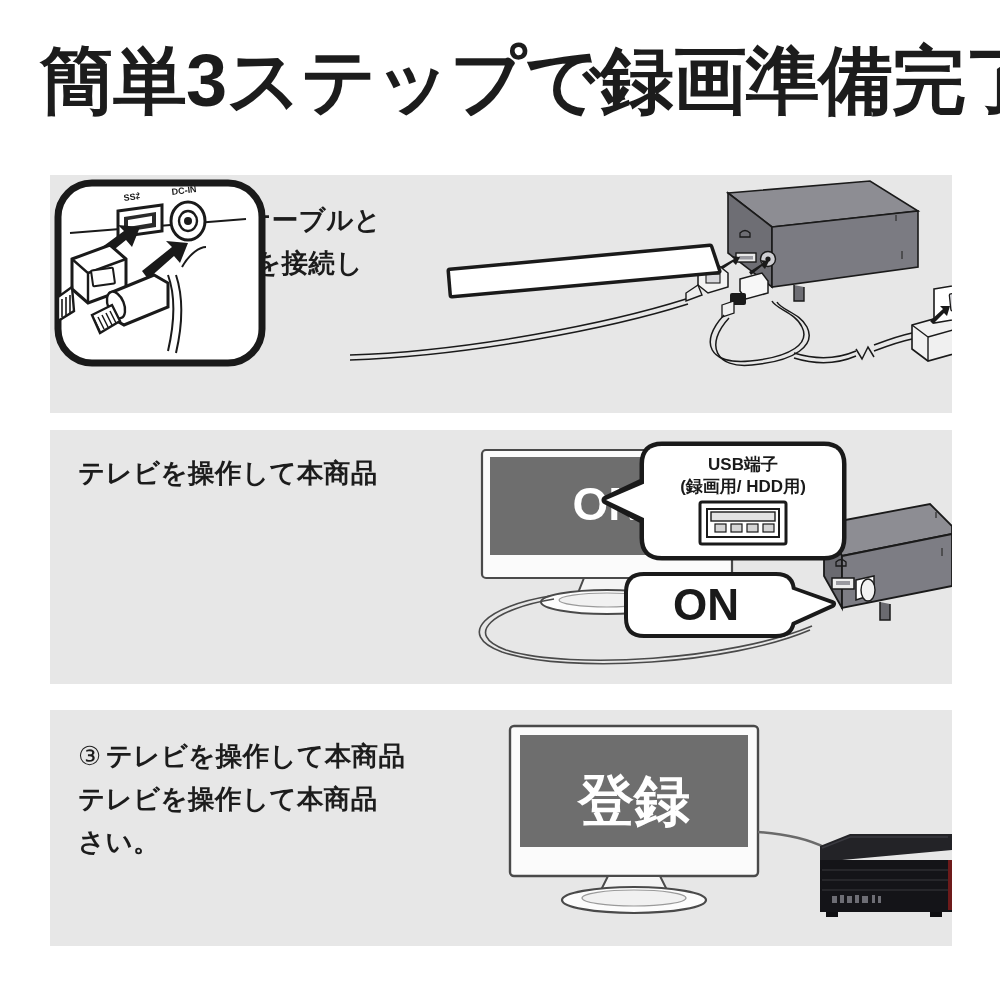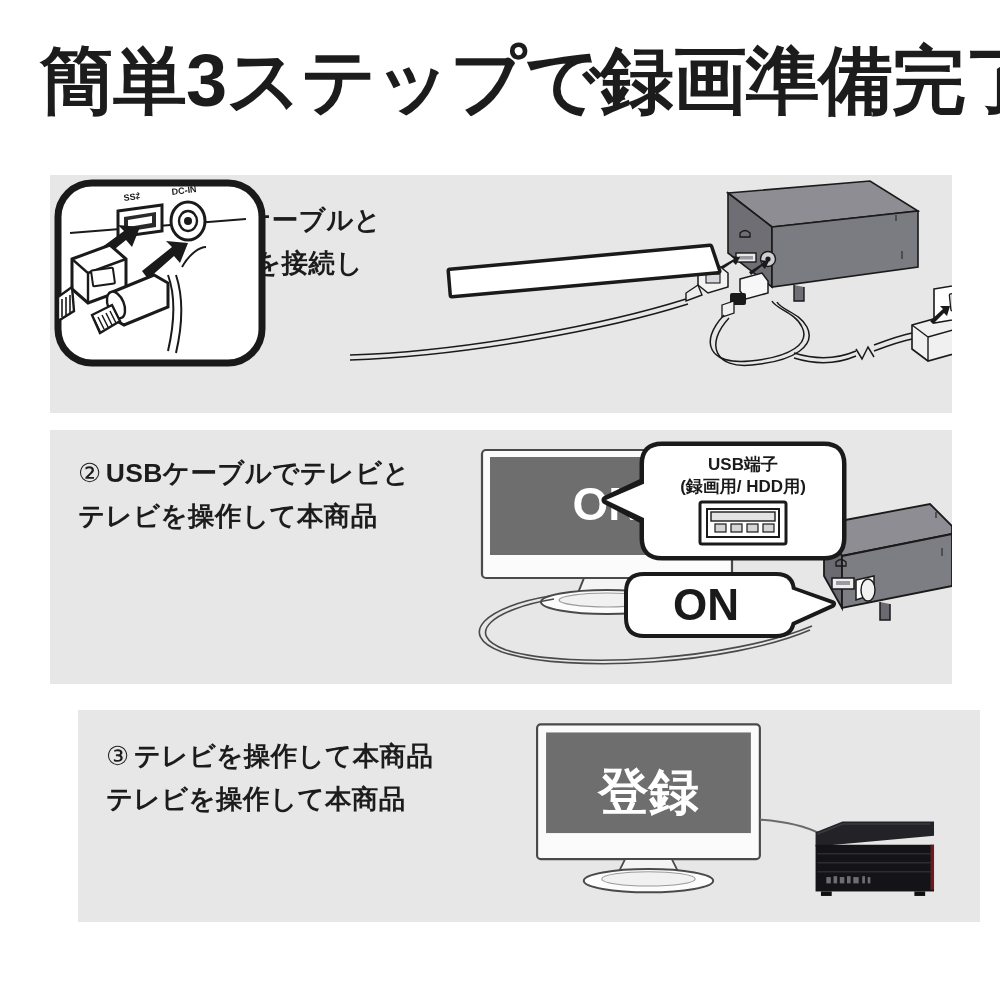--- a/index.html
+++ b/index.html
@@ -35,21 +35,21 @@
   
   .panel {
     position: absolute;
     left: 50px;
     width: 902px;
     background: #e7e7e7;
     overflow: hidden;
   }
   #panel-1 { top: 175px;  height: 238px; }
   #panel-2 { top: 430px;  height: 254px; }
-  #panel-3 { top: 710px;  height: 212px; margin-left: 28px; }
+  #panel-3 { top: 710px;  height: 236px; }
 
   .step-text {
     position: absolute;
     left: 28px;
     font-size: 26.5px;
     font-weight: 700;
     line-height: 1.62;
     color: #1c1c1c;
     letter-spacing: 0.4px;
   }
@@ -208,21 +208,20 @@
             <path d="M44 144 l6 12 M48 142 l6 12 M52 140 l6 12 M56 138 l6 12 M60 136 l6 12" stroke="#1a1a1a" stroke-width="1.5"></path>
           </g>
         </g>
       </g>
     </svg>
   </div>
 
   <div class="panel" id="panel-2">
 
     <div class="step-text">
-      <span class="hang"><span class="num">②</span><span>USBケーブルでテレビと</span></span>
       <span class="hang"><span>テレビを操作して本商品</span></span>
     </div>
 
     <svg class="art" viewBox="0 0 902 254">
       <defs>
           <clipPath id="clip2">
             <rect x="0" y="0" width="902" height="254"></rect>
           </clipPath>
         </defs>
       <g clip-path="url(#clip2)">
@@ -290,20 +289,21 @@
         </g>
       </g>
     </svg>
   </div>
 
   <div class="panel" id="panel-3">
 
     <div class="step-text">
       <span class="hang"><span class="num">③</span><span>テレビを操作して本商品</span></span>
       <span class="hang"><span>テレビを操作して本商品</span></span>
+      <span class="hang"><span>さい。</span></span>
     </div>
 
     <svg class="art" viewBox="0 0 902 236">
       <defs>
           <clipPath id="clip3">
             <rect x="0" y="0" width="902" height="236"></rect>
           </clipPath>
         </defs>
       <g clip-path="url(#clip3)">
 

